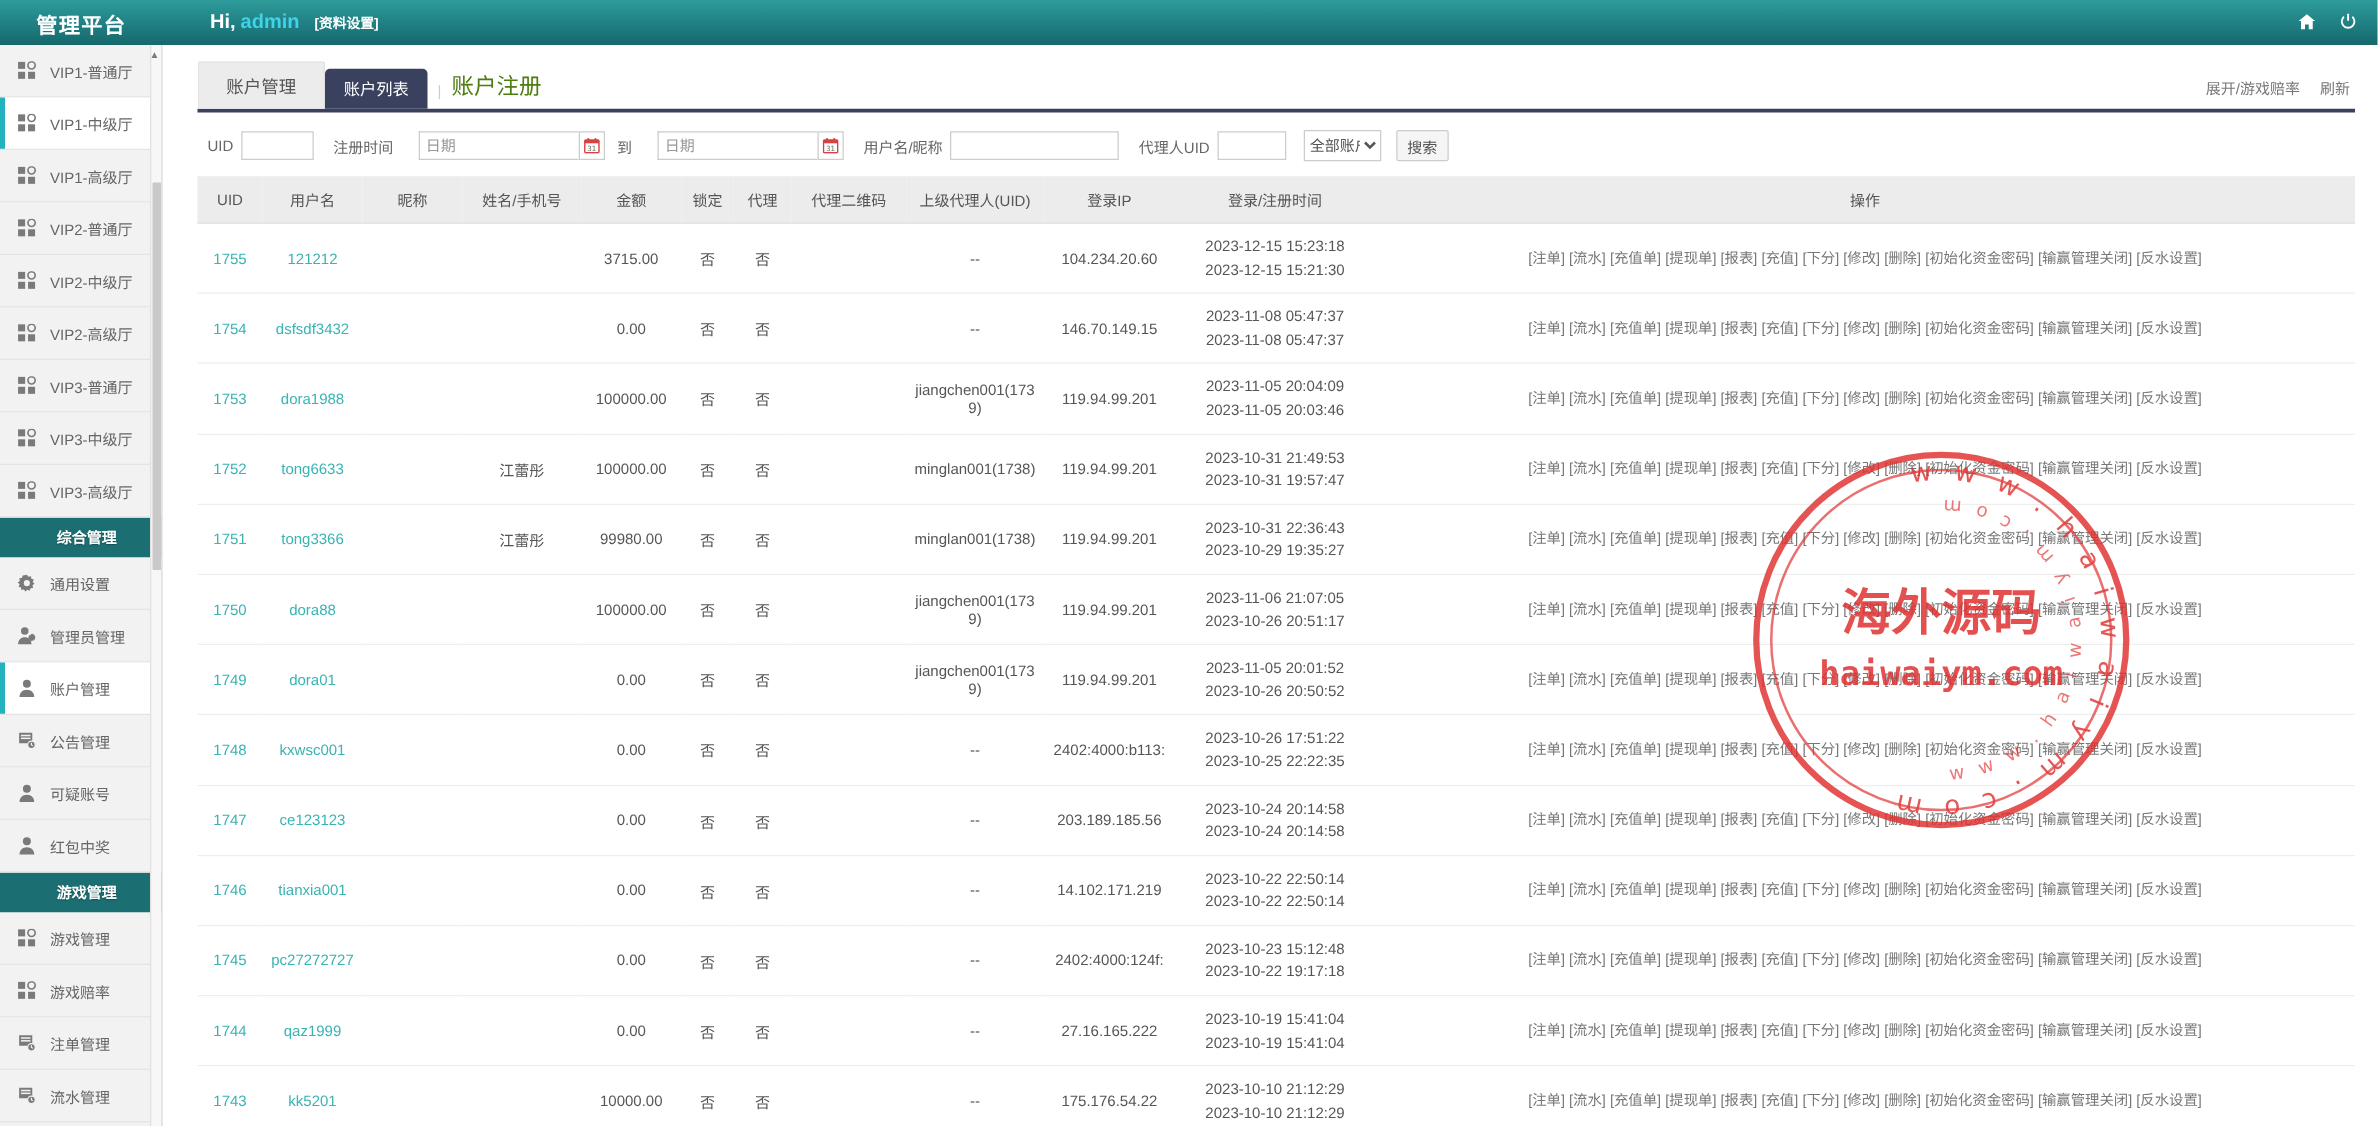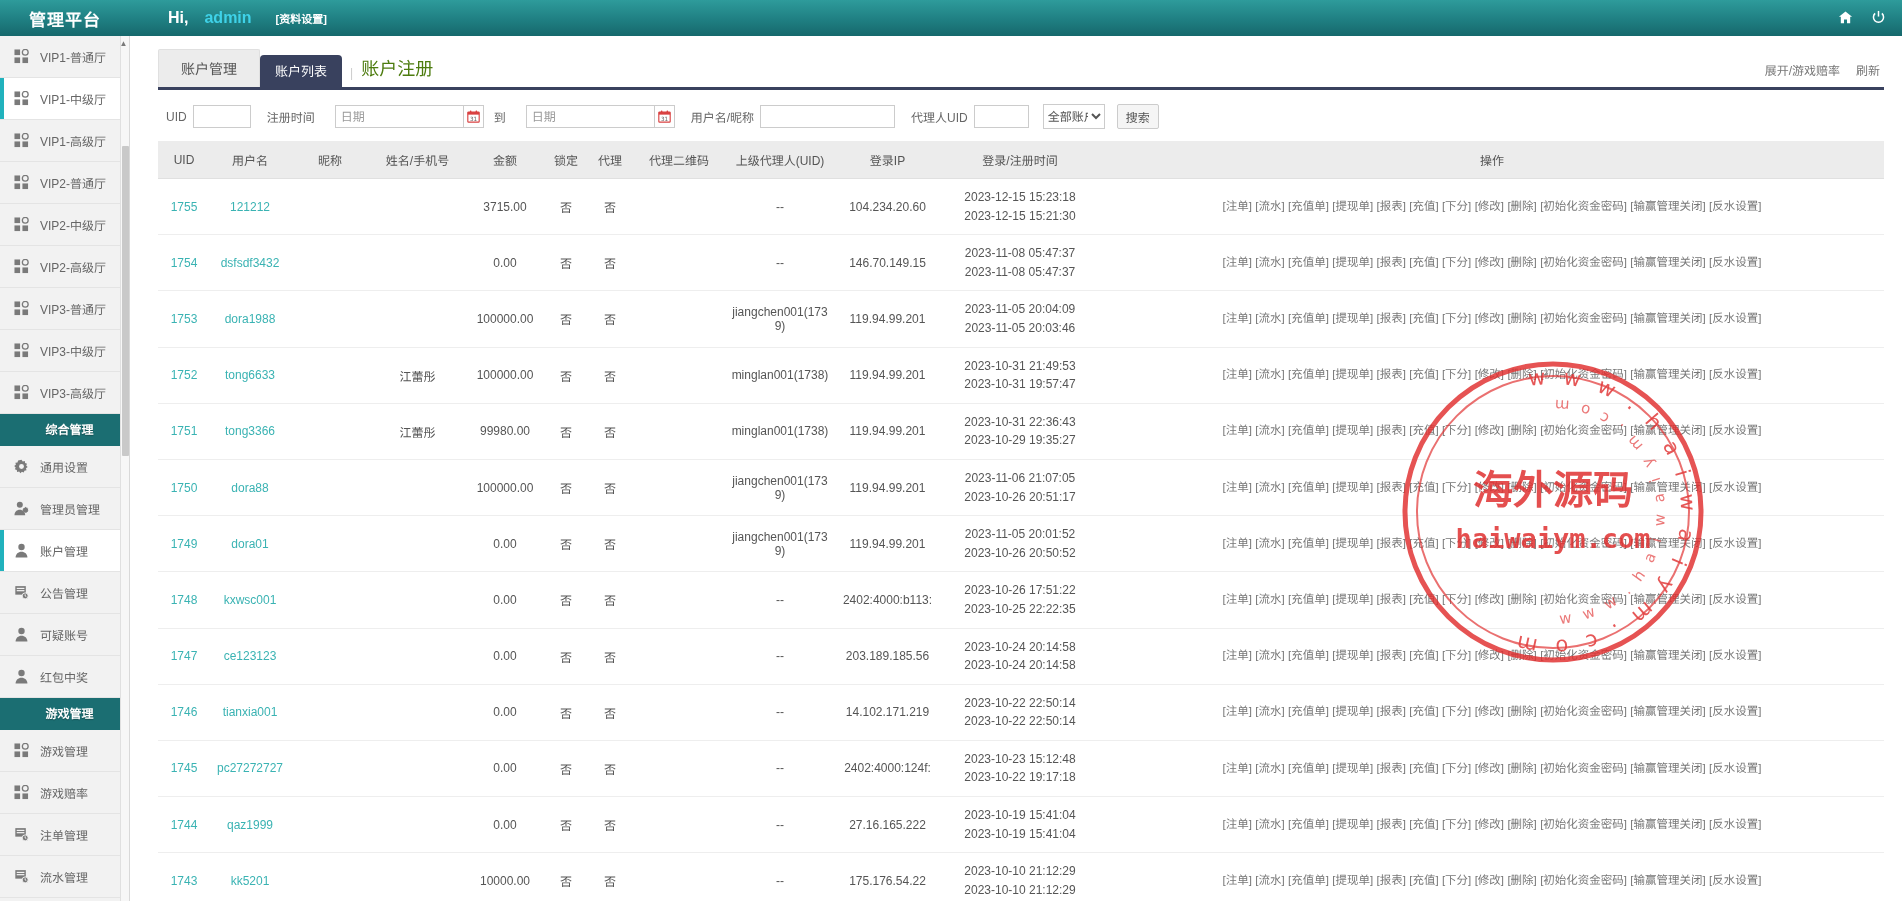--- a/index.html
+++ b/index.html
@@ -21,21 +21,21 @@
     z-index: 40;
   }
   #brand {
     width: 130px; min-width:130px; text-align: center;
     color: #fff; font-size: 17px; font-weight: bold;
     letter-spacing: 1px;
   }
   #greeting {
     margin-left: 38px;
     color: #fff; font-size: 16px; font-weight: bold;
-    display: flex; align-items: baseline; gap: 16px;
+    display: flex; align-items: baseline; gap: 4px;
   }
   #greeting .uname { color: #3fd2e8; }
   #greeting .profile-link {
     color: #fff; font-size: 11px; font-weight: bold; margin-left: 8px;
   }
   #topbar-right {
     margin-left: auto; display: flex; align-items: center;
     gap: 18px; padding-right: 16px;
   }
   #topbar-right .ticon { color: #fff; font-size: 14px; line-height: 1; cursor: pointer; }

